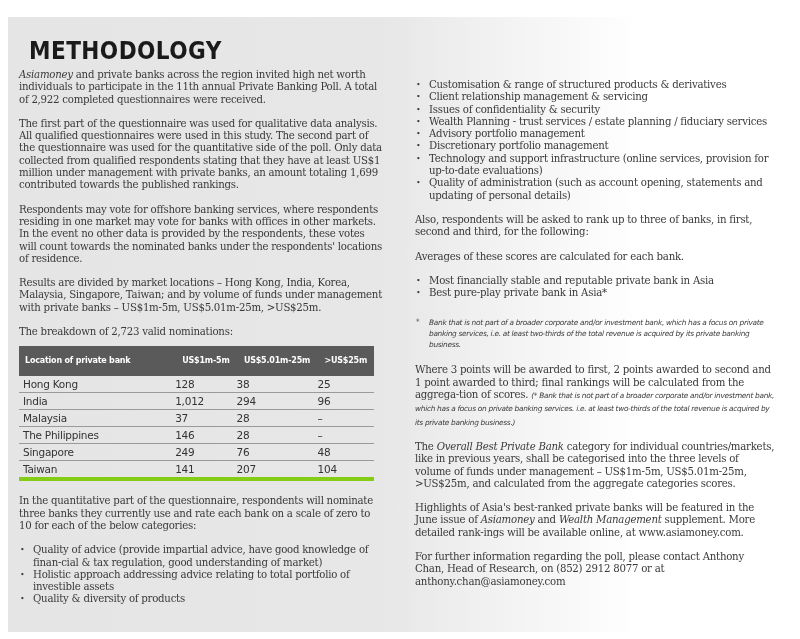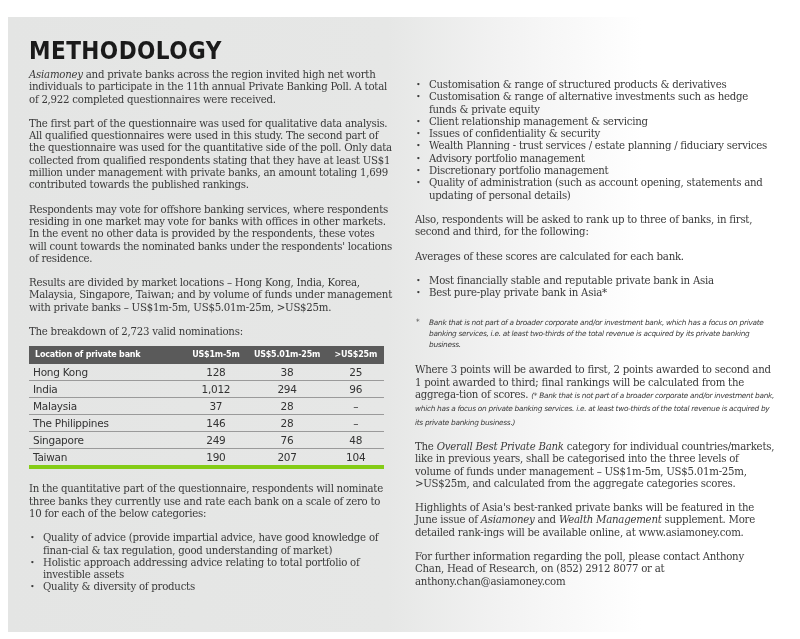--- a/index.html
+++ b/index.html
@@ -4,38 +4,38 @@
 <style>
   html, body { margin: 0; padding: 0; background: #ffffff; }
   body { width: 800px; height: 639px; position: relative; overflow: hidden;
          font-family: "DejaVu Serif", "Liberation Serif", serif; color: #3a3a3a; }
   .panel { position: absolute; left: 8px; top: 17px; width: 792px; height: 615px;
            background: linear-gradient(to right, #e4e5e4 0%, #e6e7e6 48%, #f2f2f2 62%, #ffffff 80%, #ffffff 100%); }
   .title { position: absolute; left: 29px; top: 37px; margin: 0;
            font-family: "DejaVu Sans", "Liberation Sans", sans-serif; font-weight: bold;
            font-size: 24px; letter-spacing: 0.5px; color: #1a1a1a; transform: scaleX(0.9); transform-origin: left; }
   .col { position: absolute; font-size: 10.2px; line-height: 12.3px; letter-spacing: -0.25px; }
-  .col-left { left: 29px; top: 69px; width: 365px; }
+  .col-left { left: 19px; top: 69px; width: 365px; }
   .col-right { left: 415px; top: 79px; width: 360px; }
   p { margin: 0 0 12px 0; }
   em, i { font-style: italic; }
   ul { margin: 0 0 12px 0; padding: 0; list-style: none; }
   li { position: relative; padding-left: 14px; }
   li::before { content: "\2022"; position: absolute; left: 1px; top: 0; font-size: 8px; }
   .footnote { font-family: "DejaVu Sans", "Liberation Sans", sans-serif; font-style: italic;
               font-size: 7.4px; line-height: 11px; letter-spacing: -0.3px; position: relative; padding-left: 14px; margin-bottom: 14px; }
   .footnote .star { position: absolute; left: 1px; top: -1px; }
   .inline-note { font-family: "DejaVu Sans", "Liberation Sans", sans-serif; font-style: italic;
                  font-size: 7.4px; letter-spacing: -0.3px; }
   table { border-collapse: collapse; width: 355px; margin: 4px 0 14px 0;
           font-family: "DejaVu Sans", "Liberation Sans", sans-serif; }
-  thead th { background: #5a5a5a; color: #ffffff; font-size: 8px; font-weight: bold; height: 18px;
+  thead th { background: #5a5a5a; color: #ffffff; font-size: 8px; font-weight: bold; height: 30px;
              padding: 0 6px; text-align: center; letter-spacing: -0.2px; }
   thead th:first-child { text-align: left; }
-  tbody td { font-size: 10.5px; height: 16px; border-bottom: 1px solid #9a9a9a; text-align: center; padding: 0; color: #333; }
+  tbody td { font-size: 10.5px; height: 16px; border-bottom: 1px solid #9a9a9a; padding: 0; color: #333; }
   tbody td:first-child { text-align: left; padding-left: 4px; }
   tbody tr:last-child td { border-bottom: 4px solid #84cc16; }
 </style>
 </head>
 <body>
 
 <div class="panel"></div>
 
 <h1 class="title">METHODOLOGY</h1>
 
@@ -81,44 +81,44 @@
           <td>–</td>
         </tr>
       <tr>
           <td>Singapore</td>
           <td>249</td>
           <td>76</td>
           <td>48</td>
         </tr>
       <tr>
           <td>Taiwan</td>
-          <td>190</td>
+          <td>141</td>
           <td>207</td>
           <td>104</td>
         </tr>
     </tbody>
   </table>
 
   <p>In the quantitative part of the questionnaire, respondents will nominate three banks they currently use and rate each bank on a scale of zero to 10 for each of the below categories:</p>
   <ul>
     <li>Quality of advice (provide impartial advice, have good knowledge of finan-cial &amp; tax regulation, good understanding of market)</li>
     <li>Holistic approach addressing advice relating to total portfolio of investible assets</li>
     <li>Quality &amp; diversity of products</li>
   </ul>
 </div>
 
 <div class="col col-right">
   <ul>
     <li>Customisation &amp; range of structured products &amp; derivatives</li>
-    <li>Customisation &amp; range of alternative investments such as hedge funds &amp; private equity</li>
     <li>Client relationship management &amp; servicing</li>
     <li>Issues of confidentiality &amp; security</li>
     <li>Wealth Planning - trust services / estate planning / fiduciary services</li>
     <li>Advisory portfolio management</li>
     <li>Discretionary portfolio management</li>
+    <li>Technology and support infrastructure (online services, provision for up-to-date evaluations)</li>
     <li>Quality of administration (such as account opening, statements and updating of personal details)</li>
   </ul>
   <p>Also, respondents will be asked to rank up to three of banks, in first, second and third, for the following:</p>
   <p>Averages of these scores are calculated for each bank.</p>
   <ul style="margin-bottom:18px">
     <li>Most financially stable and reputable private bank in Asia</li>
     <li>Best pure-play private bank in Asia*</li>
   </ul>
   <div class="footnote"><span class="star">*</span><span>Bank that is not part of a broader corporate and/or investment bank, which has a focus on private banking services, i.e. at least two-thirds of the total revenue is acquired by its private banking business.</span></div>
   <p><span>Where 3 points will be awarded to first, 2 points awarded to second and 1 point awarded to third; final rankings will be calculated from the aggrega-tion of scores. </span><span class="inline-note">(* Bank that is not part of a broader corporate and/or investment bank, which has a focus on private banking services.  i.e. at least two-thirds of the total revenue is acquired by its private banking business.)</span></p>

